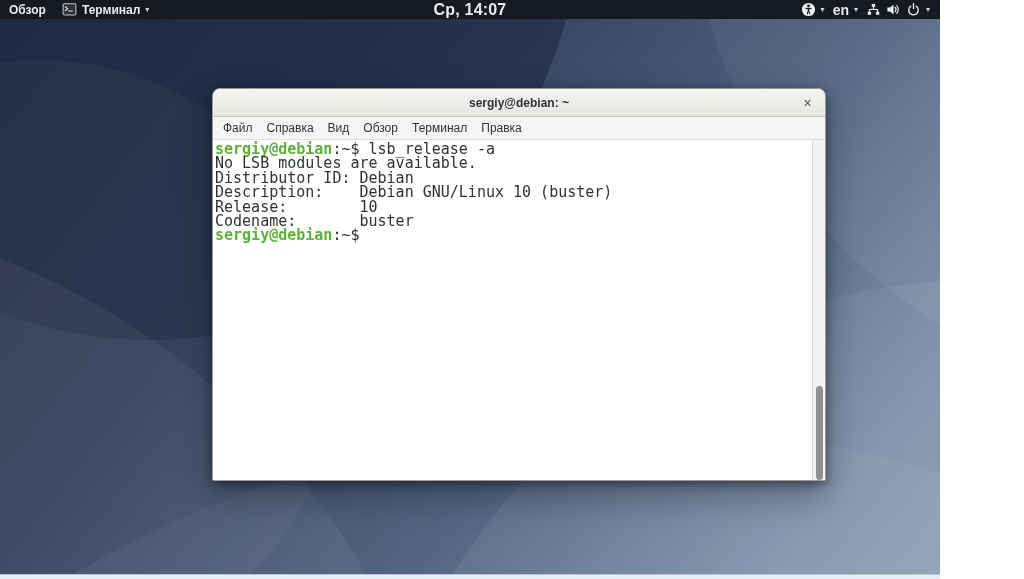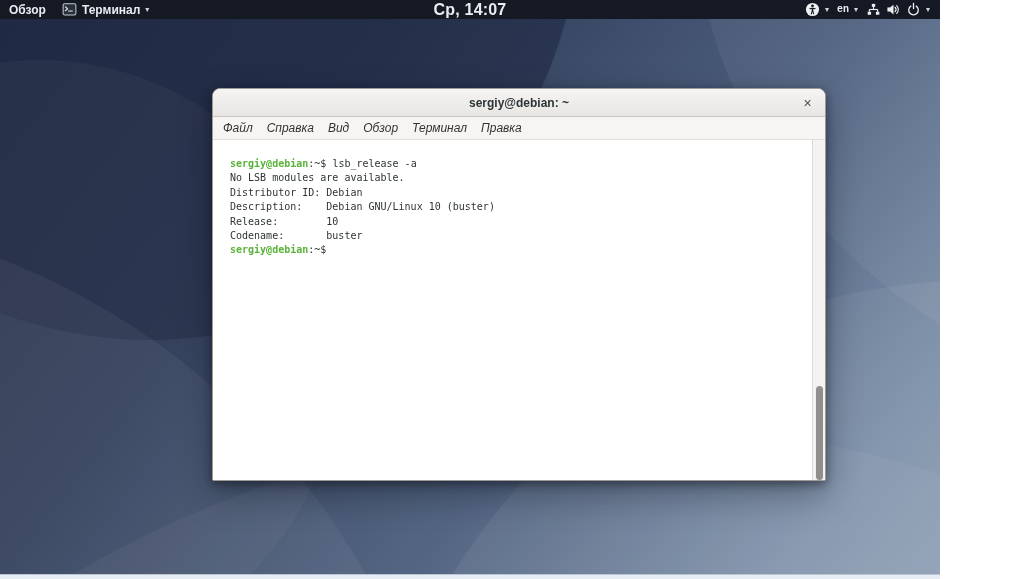--- a/index.html
+++ b/index.html
@@ -13,43 +13,43 @@
     color:#e9ecf1;font-size:12px;display:flex;align-items:center;z-index:50;}
   .tb-left{display:flex;align-items:center;gap:16px;padding-left:9px;}
   .tb-item{display:flex;align-items:center;gap:5px;height:19px;cursor:default;}
   .caret{font-size:8px;color:#cfd4dc;line-height:1;}
   .clock{position:absolute;left:50%;transform:translateX(-50%);font-weight:700;
     font-size:16px;letter-spacing:.2px;}
   .tb-right{margin-left:auto;display:flex;align-items:center;gap:8px;padding-right:10px;}
   .tb-right .group{display:flex;align-items:center;gap:5px;height:19px;}
   .appname{font-weight:600;}
   .activities{font-weight:600;}
-  .kbd{font-weight:600;font-size:10px;font-family:Liberation Mono, monospace;}
+  .kbd{font-weight:600;font-size:14px;}
   .icon16{display:block;}
 
   
   .window{position:absolute;left:212px;top:88px;width:614px;height:393px;z-index:10;
     border-radius:8px 8px 2px 2px;
     box-shadow:0 3px 10px rgba(10,14,22,.45),0 14px 34px rgba(10,14,22,.35);
     background:#fff;border:1px solid #9e9a95;box-sizing:border-box;
     display:flex;flex-direction:column;}
   .titlebar{height:27px;flex:0 0 27px;border-radius:7px 7px 0 0;
     background:linear-gradient(#f5f4f2,#e8e6e3);border-bottom:1px solid #c9c4bf;
     display:flex;align-items:center;justify-content:center;position:relative;}
   .title{font-size:12px;font-weight:700;color:#2e3436;}
   .close-btn{position:absolute;right:8px;top:4px;width:19px;height:19px;border-radius:4px;
     display:flex;align-items:center;justify-content:center;color:#50504e;font-size:14px;
     font-weight:400;cursor:default;line-height:1;}
   .menubar{height:22px;flex:0 0 22px;background:#f6f5f3;border-bottom:1px solid #e2dfdb;
     display:flex;align-items:center;gap:0;padding-left:3px;font-size:12px;color:#333;}
-  .menu-item{padding:11px 7px;border-radius:3px;cursor:default;font-style:italic;}
+  .menu-item{padding:11px 7px;border-radius:3px;cursor:default;}
   .term-wrap{position:relative;flex:1;background:#fff;overflow:hidden;
     border-radius:0 0 1px 1px;}
-  .term{margin:15px;padding:2px 16px 0 2px;font-family:"DejaVu Sans Mono",monospace;
-    font-size:10px;line-height:14.4px;color:#2e3436;white-space:pre;}
+  .term{margin:0;padding:2px 16px 0 2px;font-family:"DejaVu Sans Mono",monospace;
+    font-size:15px;line-height:14.4px;color:#2e3436;white-space:pre;}
   .green{color:#5bb33b;font-weight:700;}
   .ptail{font-weight:400;color:#2e3436;}
 
   .scrollbar{position:absolute;top:0;right:0;width:13px;height:100%;background:#f4f3f2;
     border-left:1px solid #dcdbd9;box-sizing:border-box;}
   .scroll-thumb{position:absolute;right:2.5px;top:246px;width:7px;height:94px;
     background:#8f8f8d;border-radius:4px;}
 
   
   .bottom-strip{position:absolute;left:0;bottom:0;width:100%;height:4px;

